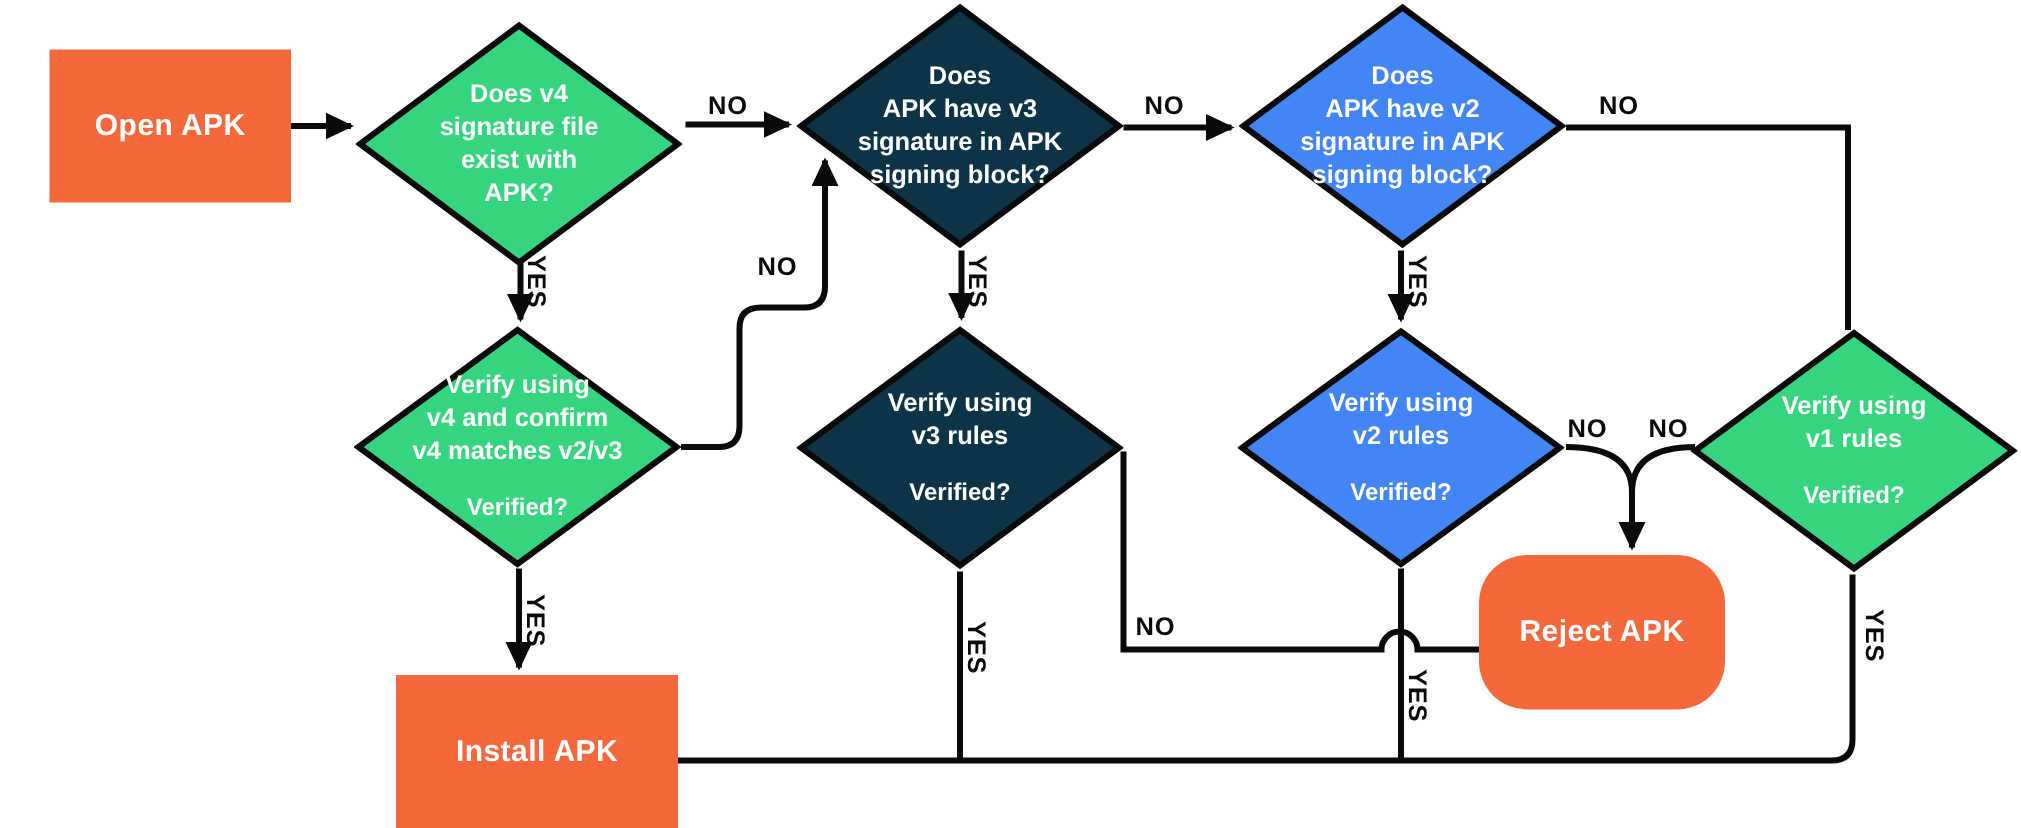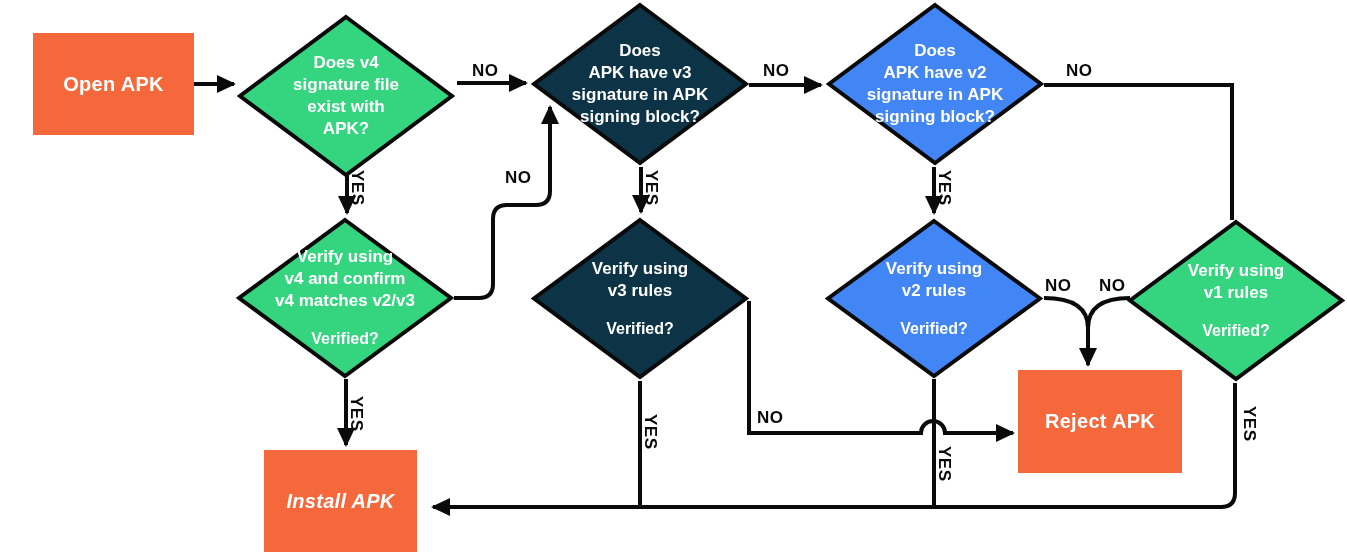--- a/index.html
+++ b/index.html
@@ -129,25 +129,25 @@
     <svg class="shape" viewBox="0 0 218 163" preserveAspectRatio="none">
       <polygon points="109,3 215,81.5 109,160 3,81.5" stroke="#0A0A0A" stroke-width="4" fill="#35D57F"></polygon>
     </svg>
     <div class="diamond-inner">
       <div class="node-text">Verify using
 v1 rules</div>
       <div class="node-text sub-text">Verified?</div>
     </div>
   </div>
 
-  <div class="node rect-node" style="left: 1018px; top: 370px; width: 164px; height: 103px; background: rgb(245, 104, 60);">
+  <div class="node rect-node" style="left: 986px; top: 370px; width: 164px; height: 103px; background: rgb(245, 104, 60); border-radius: 32px;">
     <span>Reject APK</span>
   </div>
 
-  <div class="node rect-node" style="left: 264px; top: 450px; width: 153px; height: 102px; background: rgb(245, 104, 60); font-style: italic;">
+  <div class="node rect-node" style="left: 264px; top: 450px; width: 188px; height: 102px; background: rgb(245, 104, 60);">
     <span>Install APK</span>
   </div>
 
   <span class="elabel" style="left:472px; top:61px;">NO</span>
   <span class="elabel" style="left:763px; top:61px;">NO</span>
   <span class="elabel" style="left:1066px; top:61px;">NO</span>
   <span class="elabel" style="left:505px; top:168px;">NO</span>
   <span class="elabel" style="left:757px; top:408px;">NO</span>
   <span class="elabel" style="left:1045px; top:276px;">NO</span>
   <span class="elabel" style="left:1099px; top:276px;">NO</span>

